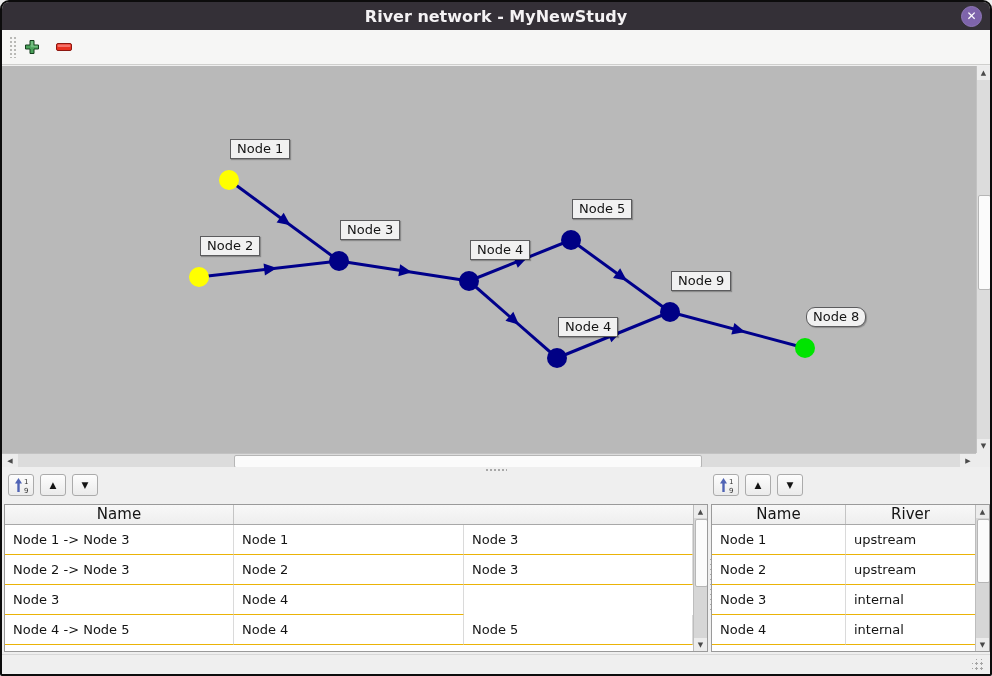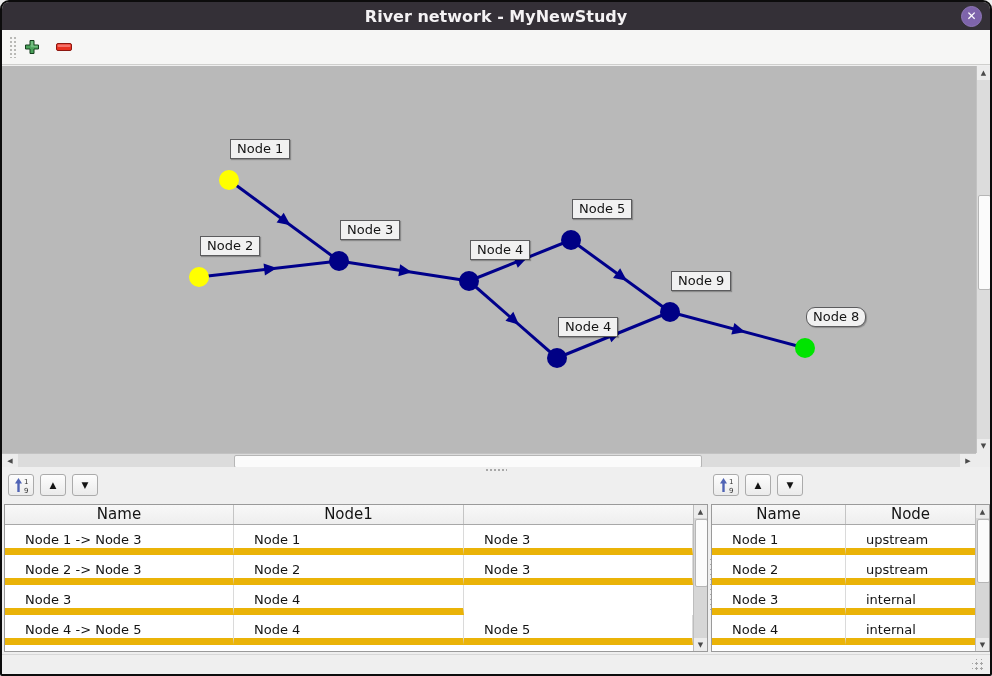--- a/index.html
+++ b/index.html
@@ -51,21 +51,21 @@
 
   
   .table{position:absolute;top:32px;background:#ffffff;border:1px solid #9a9a9a;box-sizing:border-box;overflow:hidden;}
   .ltable{left:2px;width:704px;height:148px;}
   .rtable{left:709px;width:279px;height:148px;}
   .thead{display:grid;height:20px;background:linear-gradient(#f8f8f8,#eeeeee);border-bottom:1px solid #a8a8a8;box-sizing:border-box;}
   .ltable .thead,.ltable .trow{grid-template-columns:229px 230px 229px;}
   .rtable .thead,.rtable .trow{grid-template-columns:134px 130px;}
   .hcell{font-size:15px;color:#141414;text-align:center;line-height:19px;border-right:1px solid #c4c4c4;box-sizing:border-box;cursor:pointer;}
   .trow{display:grid;height:30px;background:#ffffff;cursor:pointer;}
-  .tcell{font-size:13px;color:#141414;line-height:29px;padding-left:20px;border-right:1px solid #dadada;border-bottom:7px solid #eab308;box-sizing:border-box;white-space:nowrap;overflow:hidden;}
+  .tcell{font-size:13px;color:#141414;line-height:29px;padding-left:8px;border-right:1px solid #dadada;border-bottom:1px solid #eab308;box-sizing:border-box;white-space:nowrap;overflow:hidden;}
   .tv-scroll{position:absolute;right:0;top:0;width:14px;height:146px;background:#d6d6d6;border-left:1px solid #bdbdbd;box-sizing:border-box;}
   .tv-scroll .sb-btn{left:0;width:13px;height:13px;}
   .tv-scroll .sb-up{top:0;} .tv-scroll .sb-down{bottom:0;}
   .tv-thumb{position:absolute;left:1px;width:11px;background:#fbfbfb;border:1px solid #b6b6b6;border-radius:2px;cursor:pointer;}
   .ltable .tv-thumb{top:14px;height:66px;}
   .rtable .tv-thumb{top:14px;height:62px;}
 
   
   .statusbar{position:absolute;left:2px;top:654px;width:988px;height:20px;background:#efefef;border-top:1px solid #d8d8d8;box-sizing:border-box;}
   .resize-grip{position:absolute;right:6px;bottom:3px;width:12px;height:12px;
@@ -199,21 +199,20 @@
     <div class="ctl-btn" style="left:743px">
       <span class="tri">▲</span>
     </div>
     <div class="ctl-btn" style="left:775px">
       <span class="tri">▼</span>
     </div>
 
     <div class="table ltable">
       <div class="thead">
         <div class="hcell">Name</div>
-        <div class="hcell">Node1</div>
       </div>
       <div id="links-rows">
           <div class="trow">
             <div class="tcell">Node 1 -&gt; Node 3</div>
             <div class="tcell">Node 1</div>
             <div class="tcell">Node 3</div>
           </div>
           <div class="trow">
             <div class="tcell">Node 2 -&gt; Node 3</div>
             <div class="tcell">Node 2</div>
@@ -234,21 +233,21 @@
         <div class="tv-thumb"></div>
         <div class="sb-btn sb-down">▼</div>
       </div>
     </div>
 
     <div class="vgrip"></div>
 
     <div class="table rtable">
       <div class="thead">
         <div class="hcell">Name</div>
-        <div class="hcell">Node</div>
+        <div class="hcell">River</div>
       </div>
       <div id="nodes-rows">
           <div class="trow">
             <div class="tcell">Node 1</div>
             <div class="tcell">upstream</div>
           </div>
           <div class="trow">
             <div class="tcell">Node 2</div>
             <div class="tcell">upstream</div>
           </div>

